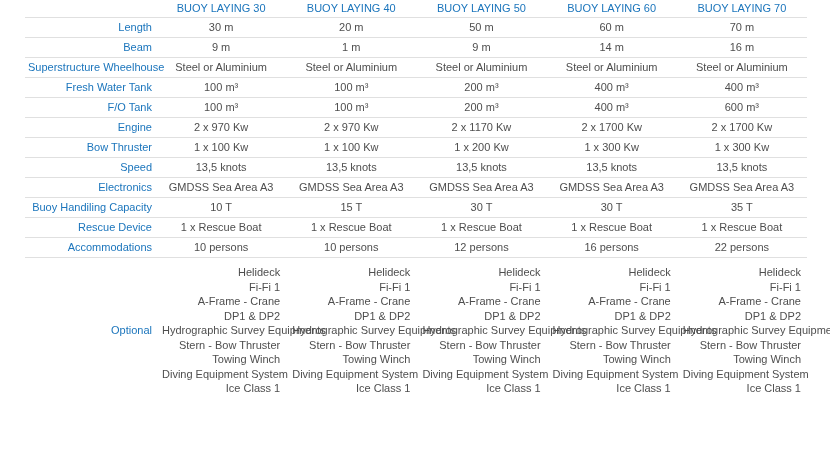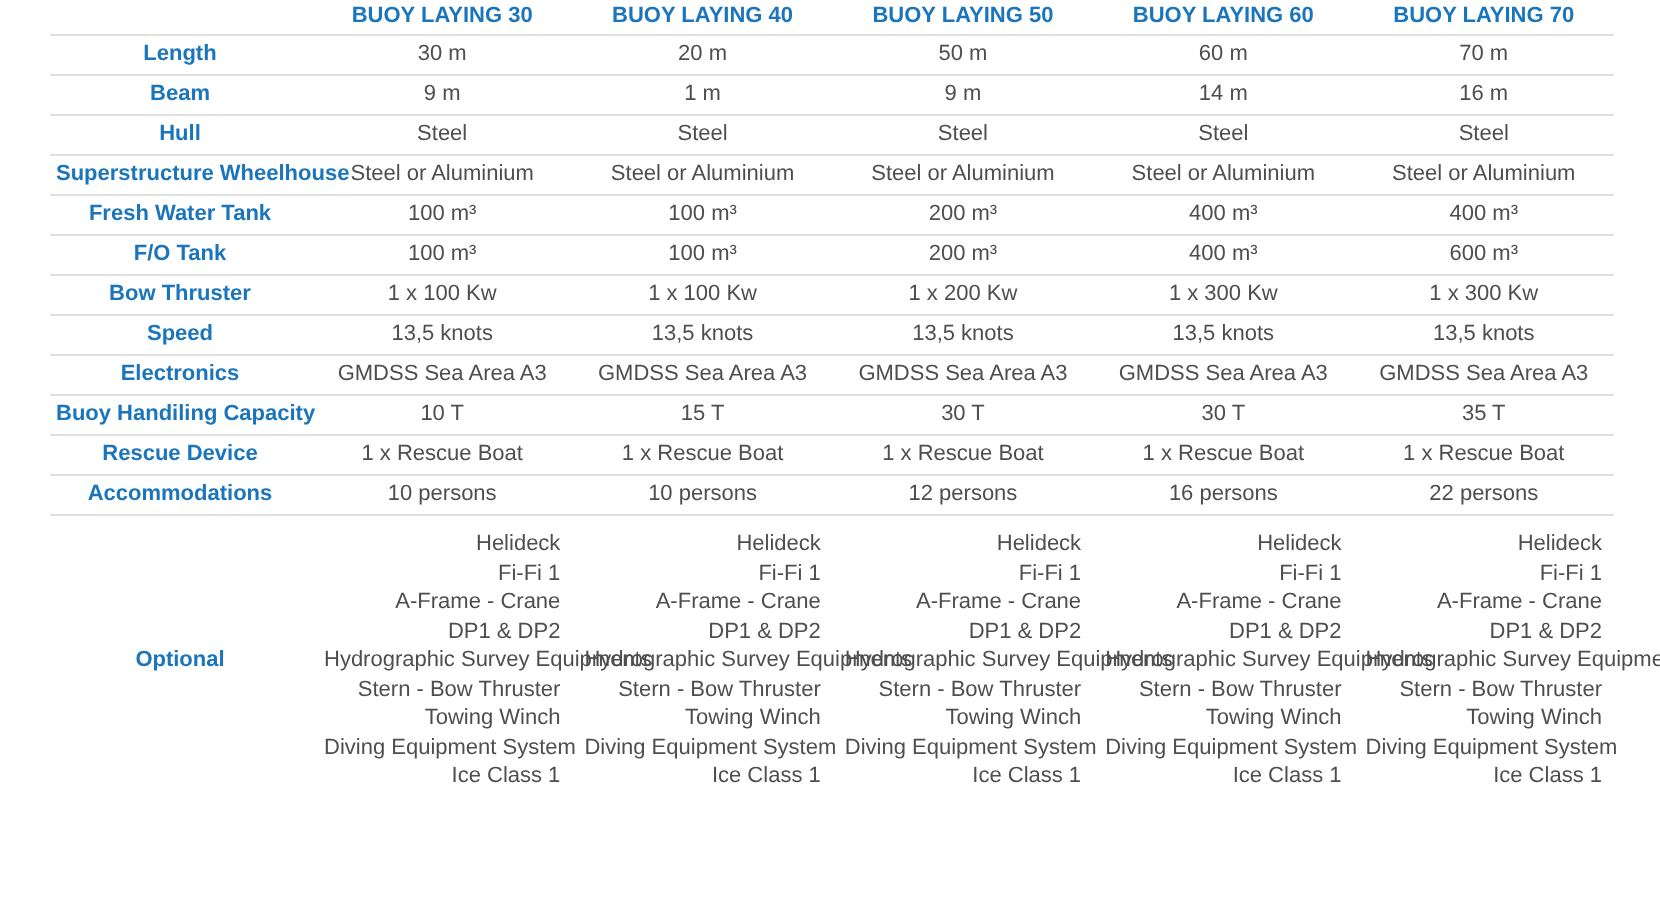--- a/index.html
+++ b/index.html
@@ -28,34 +28,34 @@
     width: 782px;
   }
   col.label-col { width: 131px; }
   th, td {
     font-size: 11px;
     padding: 0 4px;
     vertical-align: middle;
   }
   thead th.col-header {
     color: var(--accent);
-    font-weight: bold;
+    font-weight: normal;
     text-align: center;
     height: 17px;
     border-bottom: 1px solid var(--divider);
     white-space: nowrap;
   }
   thead th.corner {
     border-bottom: 1px solid var(--divider);
     height: 17px;
   }
   tbody th.row-label {
     color: var(--accent);
-    font-weight: bold;
-    text-align: center;
+    font-weight: normal;
+    text-align: right;
     padding-left: 3px;
     white-space: nowrap;
   }
   tbody tr.spec-row th,
   tbody tr.spec-row td {
     height: 20px;
     border-bottom: 1px solid var(--divider);
   }
   tbody td.value-cell {
     color: var(--value-text);
@@ -112,28 +112,20 @@
         </tr>
         <tr class="spec-row">
           <th class="row-label">Beam</th>
           <td class="value-cell">9 m</td>
           <td class="value-cell">1 m</td>
           <td class="value-cell">9 m</td>
           <td class="value-cell">14 m</td>
           <td class="value-cell">16 m</td>
         </tr>
         <tr class="spec-row">
-          <th class="row-label">Hull</th>
-          <td class="value-cell">Steel</td>
-          <td class="value-cell">Steel</td>
-          <td class="value-cell">Steel</td>
-          <td class="value-cell">Steel</td>
-          <td class="value-cell">Steel</td>
-        </tr>
-        <tr class="spec-row">
           <th class="row-label">Superstructure Wheelhouse</th>
           <td class="value-cell">Steel or Aluminium</td>
           <td class="value-cell">Steel or Aluminium</td>
           <td class="value-cell">Steel or Aluminium</td>
           <td class="value-cell">Steel or Aluminium</td>
           <td class="value-cell">Steel or Aluminium</td>
         </tr>
         <tr class="spec-row">
           <th class="row-label">Fresh Water Tank</th>
           <td class="value-cell">100 m³</td>
@@ -142,20 +134,28 @@
           <td class="value-cell">400 m³</td>
           <td class="value-cell">400 m³</td>
         </tr>
         <tr class="spec-row">
           <th class="row-label">F/O Tank</th>
           <td class="value-cell">100 m³</td>
           <td class="value-cell">100 m³</td>
           <td class="value-cell">200 m³</td>
           <td class="value-cell">400 m³</td>
           <td class="value-cell">600 m³</td>
+        </tr>
+        <tr class="spec-row">
+          <th class="row-label">Engine</th>
+          <td class="value-cell">2 x 970 Kw</td>
+          <td class="value-cell">2 x 970 Kw</td>
+          <td class="value-cell">2 x 1170 Kw</td>
+          <td class="value-cell">2 x 1700 Kw</td>
+          <td class="value-cell">2 x 1700 Kw</td>
         </tr>
         <tr class="spec-row">
           <th class="row-label">Bow Thruster</th>
           <td class="value-cell">1 x 100 Kw</td>
           <td class="value-cell">1 x 100 Kw</td>
           <td class="value-cell">1 x 200 Kw</td>
           <td class="value-cell">1 x 300 Kw</td>
           <td class="value-cell">1 x 300 Kw</td>
         </tr>
         <tr class="spec-row">

